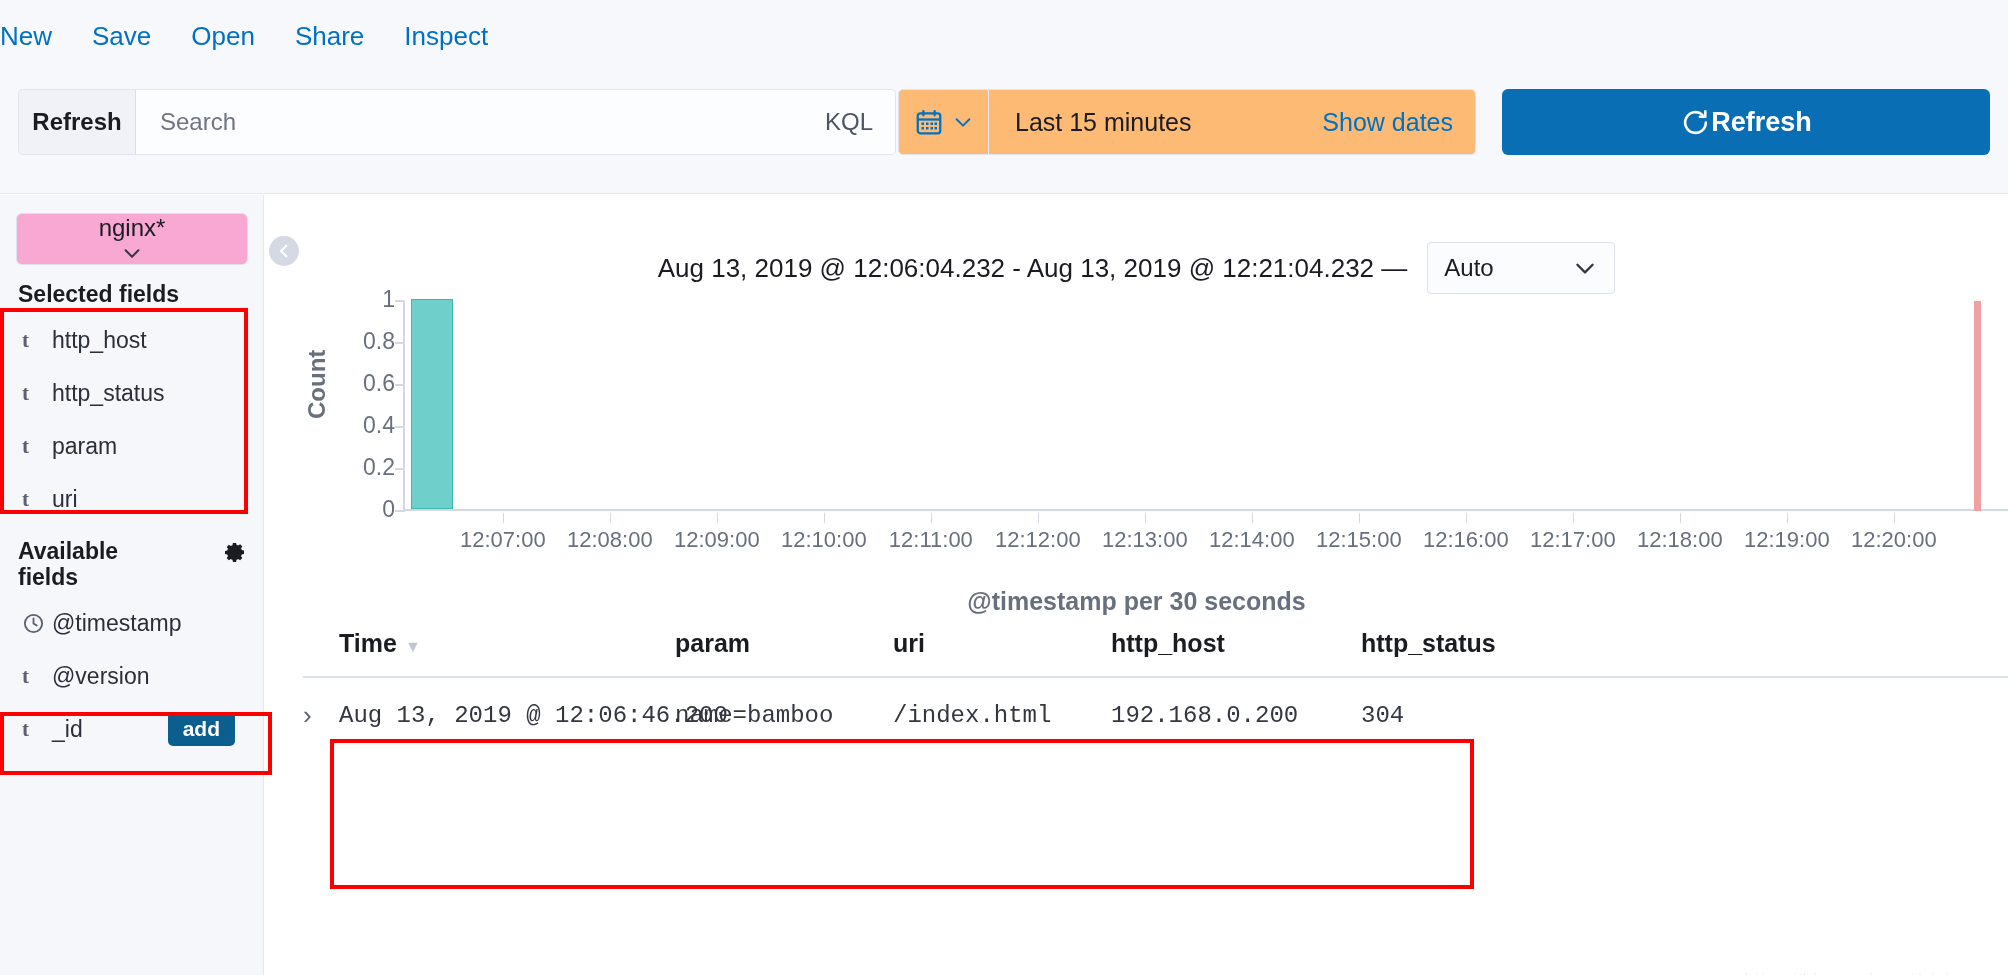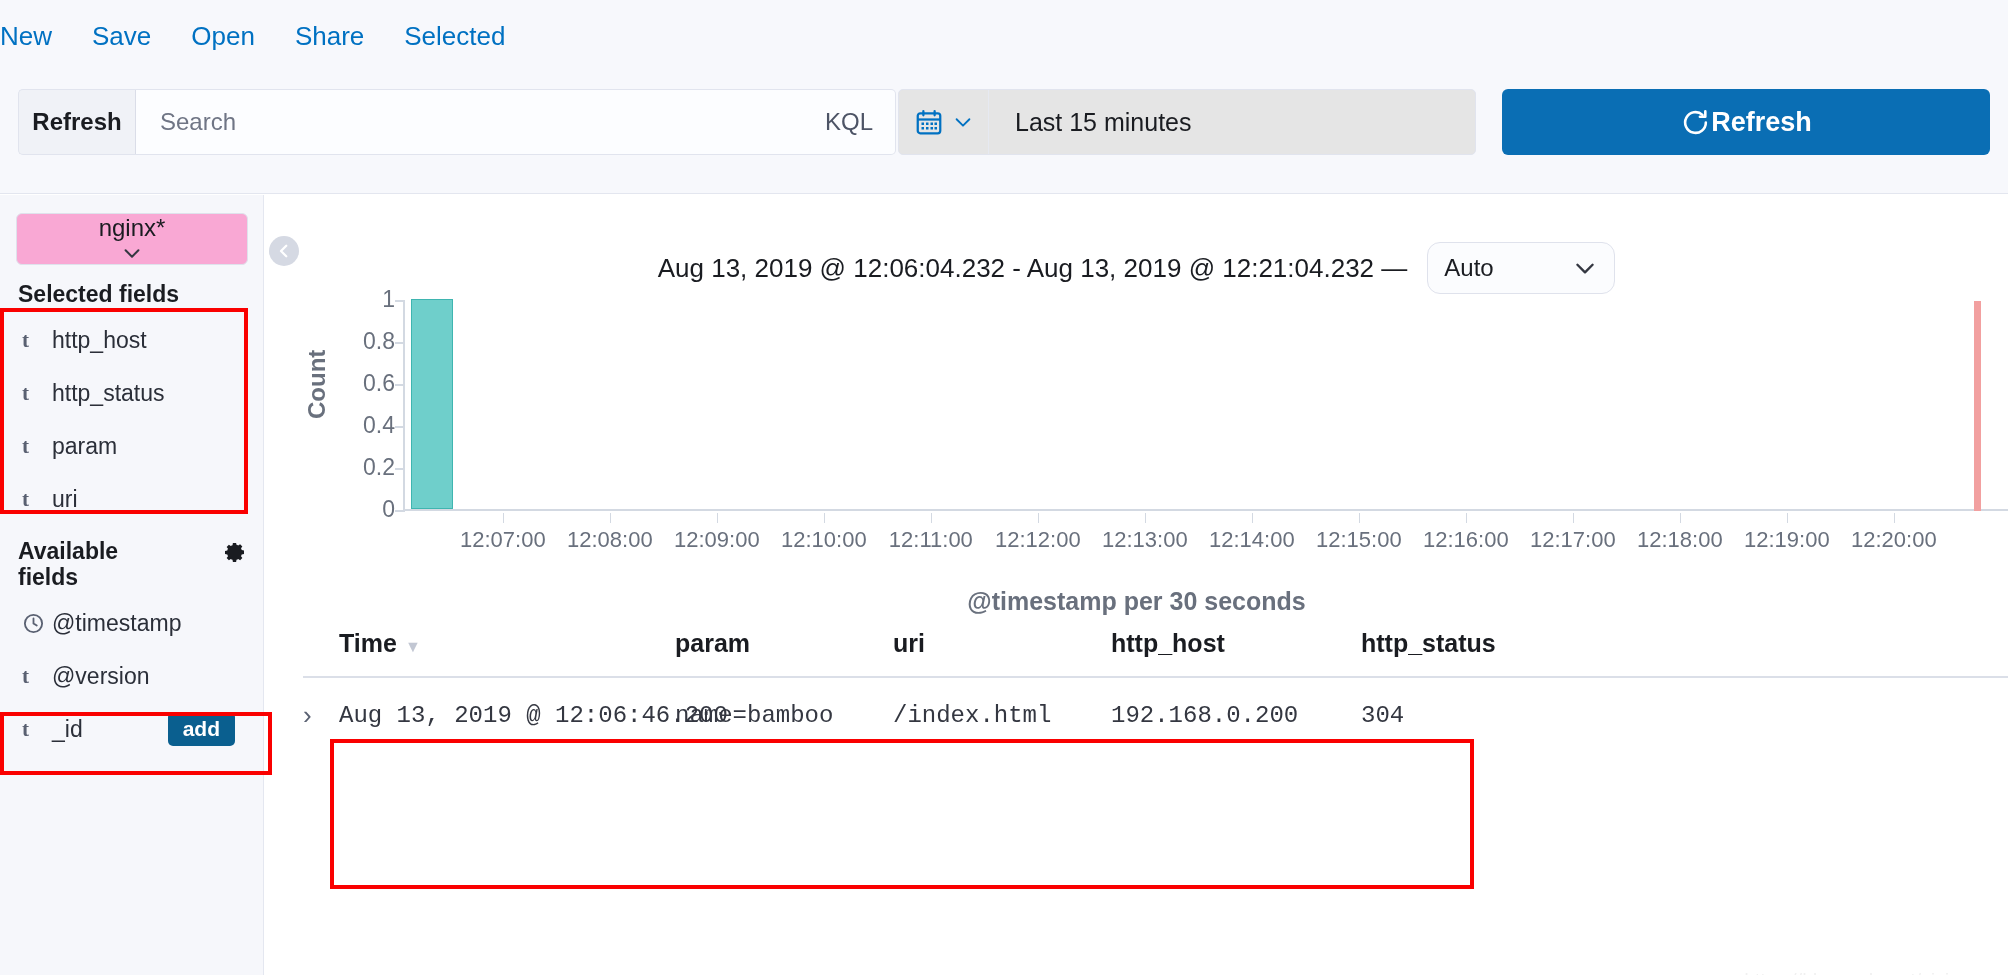--- a/index.html
+++ b/index.html
@@ -77,21 +77,21 @@
     font-size: 24px; color: #4d5466;
     cursor: pointer;
   }
 
   .daterange {
     position: absolute; left: 898px; top: 17px;
     height: 66px; width: 578px;
     display: flex; align-items: stretch;
     border: 1px solid #e1e4ee;
     border-radius: 5px;
-    background: #e5e5e5;
+    background: #fdba74;
   }
   .cal-btn {
     width: 90px;
     display: flex; align-items: center; justify-content: center;
     gap: 8px;
     border-right: 1px solid #e6e9f1;
     cursor: pointer;
   }
   .dr-text {
     flex: 1;
@@ -206,21 +206,21 @@
     gap: 0;
   }
   .chart-range {
     font-size: 26px; color: #1a1c21; white-space: nowrap;
   }
   .interval-select {
     margin-left: 20px;
     width: 188px; height: 52px;
     background: #fbfcfe;
     border: 1px solid #dfe2ec;
-    border-radius: 13px;
+    border-radius: 4px;
     display: flex; align-items: center; justify-content: space-between;
     padding: 0 16px;
     font-size: 24px; color: #1a1c21;
     cursor: pointer;
   }
 
   .chartwrap {
     position: absolute; left: 0; top: 78px;
     width: 1743px; height: 280px;
   }
@@ -309,21 +309,21 @@
 </head>
 <body>
 
 <div id="app">
 
   <div class="topnav">
     <span class="topnav-link">New</span>
     <span class="topnav-link">Save</span>
     <span class="topnav-link">Open</span>
     <span class="topnav-link">Share</span>
-    <span class="topnav-link">Selected</span>
+    <span class="topnav-link">Inspect</span>
   </div>
 
   <div class="querybar">
 
     <div class="qb-row">
       <div class="filters-btn">Refresh</div>
       <div class="search-wrap">
         <input class="search-input" type="text" placeholder="Search" style="">
         <span class="kql-label">KQL</span>
       </div>
@@ -344,20 +344,21 @@
               <rect x="9.6" y="16" width="2" height="2"></rect>
             <rect x="13.2" y="16" width="2" height="2"></rect>
               <rect x="16.4" y="16" width="2" height="2"></rect>
           </g>
         </svg>
         <svg width="22" height="22" viewBox="0 0 24 24" fill="none">
           <path d="M5 9l7 7 7-7" stroke="#0071c2" stroke-width="2" stroke-linecap="round" stroke-linejoin="round"></path>
         </svg>
       </div>
       <div class="dr-text">Last 15 minutes</div>
+      <div class="show-dates">Show dates</div>
     </div>
 
     <div class="refresh-btn">
       <svg width="31" height="31" viewBox="0 0 24 24" fill="none">
         <path d="M20 12a8 8 0 1 1-2.6-5.9" stroke="#ffffff" stroke-width="2" stroke-linecap="round"></path>
         <path d="M19.6 3.4v4.2h-4.2" stroke="#ffffff" stroke-width="2" stroke-linecap="round" stroke-linejoin="round"></path>
       </svg>
       <span>Refresh</span>
     </div>
 

